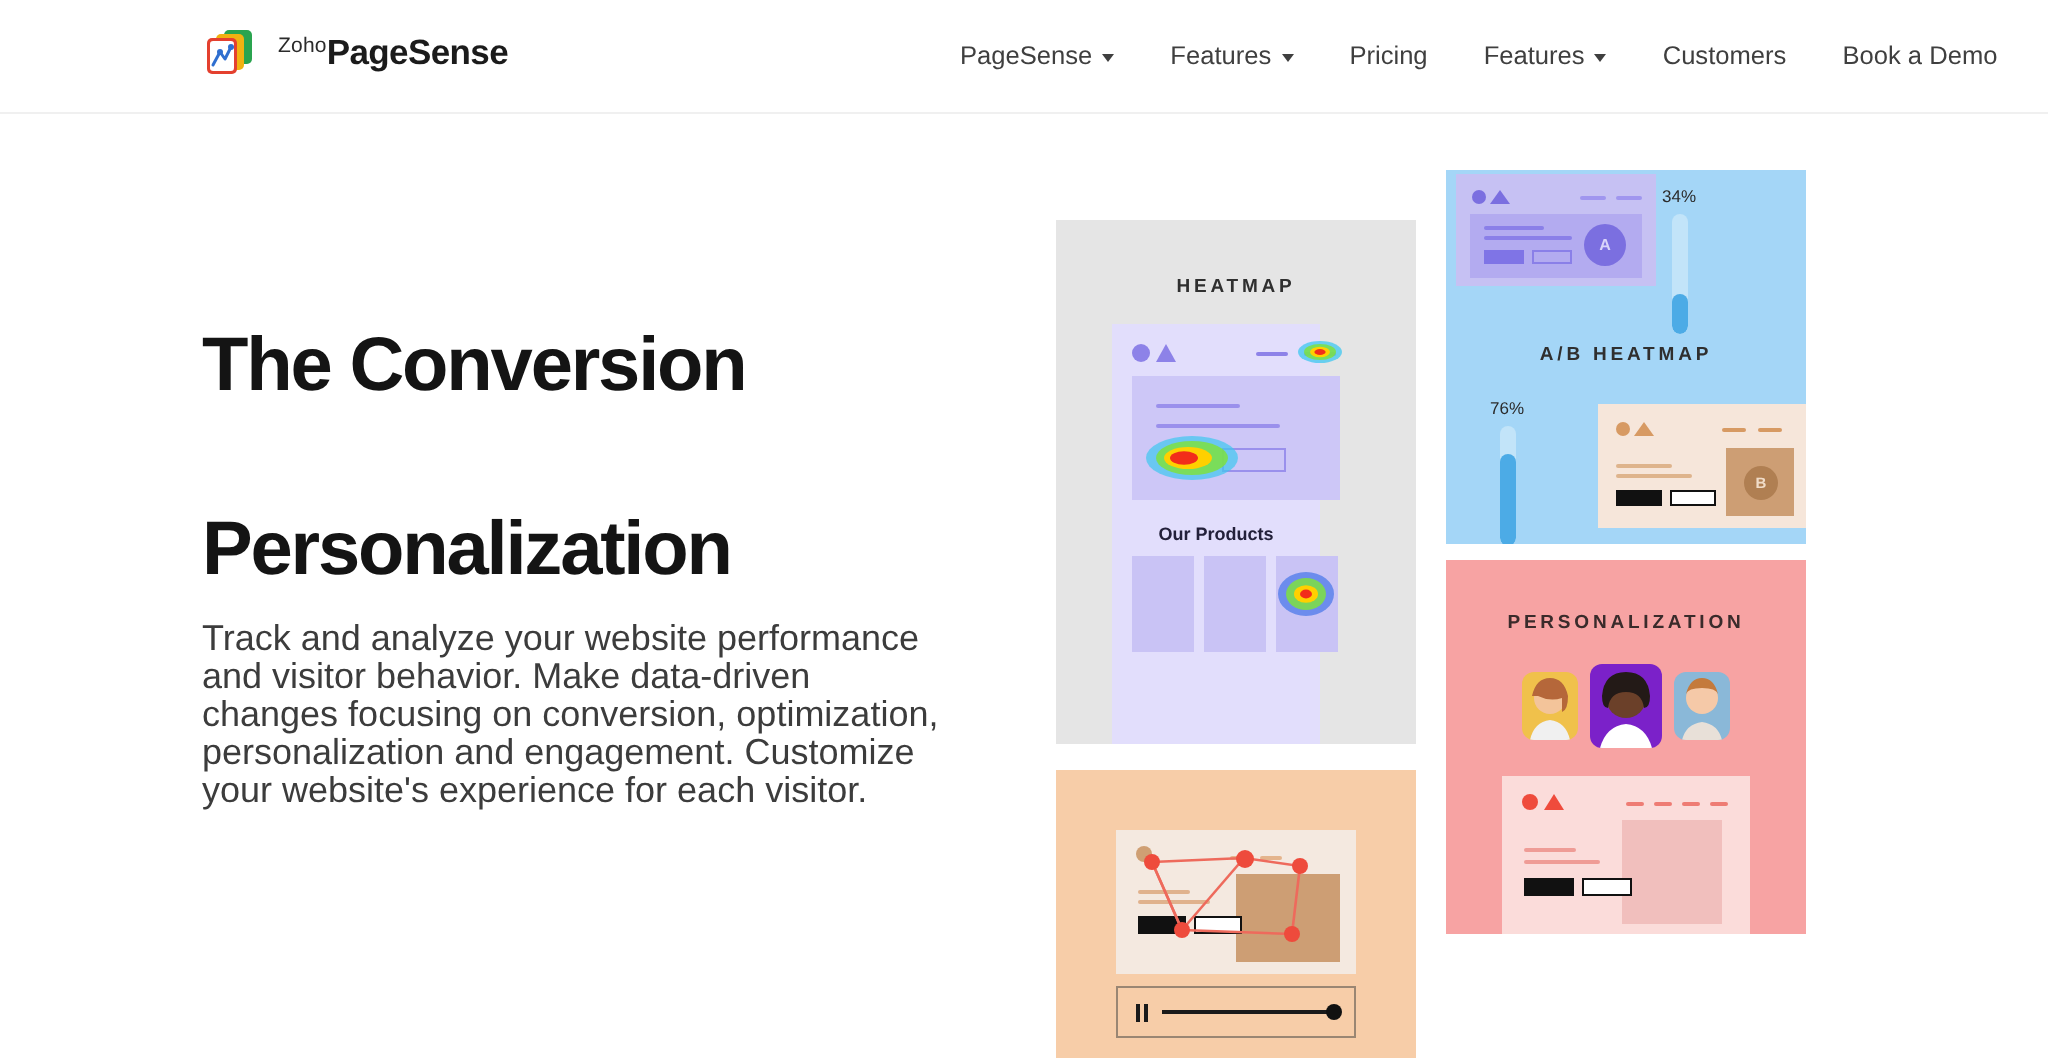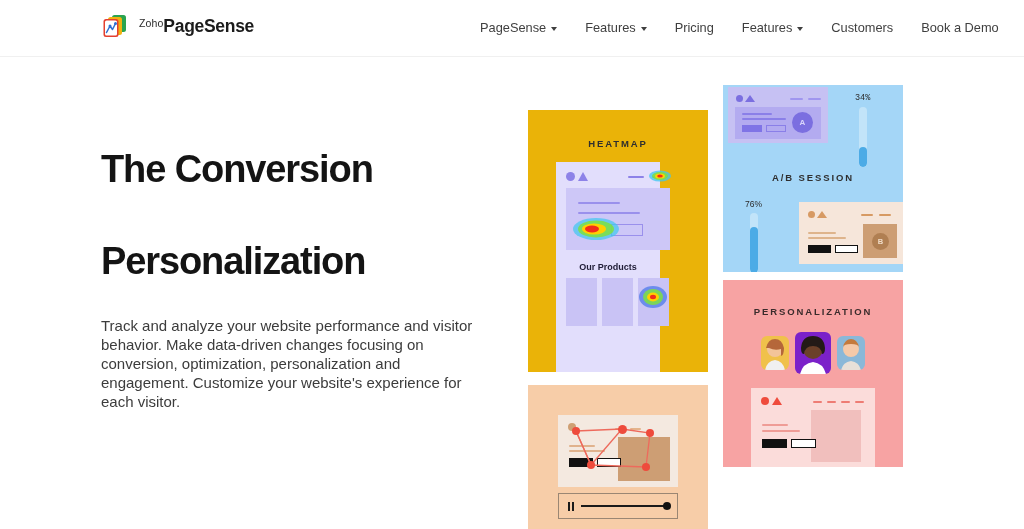--- a/index.html
+++ b/index.html
@@ -27,44 +27,44 @@
   .nav-item {
     font-size: 12.8px; color: #3f3f3f; display: flex; align-items: center; gap: 5px;
     cursor: pointer; white-space: nowrap;
   }
   .caret {
     width: 0; height: 0; border-left: 3.6px solid transparent; border-right: 3.6px solid transparent;
     border-top: 4.4px solid #3f3f3f; display: inline-block; margin-top: 2px;
   }
 
   
-  .hero { position: absolute; left: 101px; top: 146px; width: 400px; }
+  .hero { position: absolute; left: 101px; top: 160px; width: 400px; }
   .hero h1 {
     font-size: 38px; line-height: 46px; font-weight: bold;
     color: #141414; letter-spacing: -1.1px;
   }
   .hero p {
-    margin-top: 32px; font-size: 15px; line-height: 19px; color: #3c3c3c; width: 372px;
+    margin-top: 12px; font-size: 18px; line-height: 19px; color: #3c3c3c; width: 372px;
   }
   .cta {
     margin-top: 26px; display: inline-block; background: #f0453a; color: #fff;
     font-size: 11px; font-weight: bold; letter-spacing: .55px;
     padding: 13px 22px; border: none; cursor: pointer;
   }
 
   
   .grid { position: absolute; left: 528px; top: 85px; width: 375px; height: 398px; }
   .card { position: absolute; overflow: hidden; }
   .card-title {
     position: absolute; width: 100%; text-align: center;
     font-size: 9.5px; font-weight: bold; letter-spacing: 1.9px; color: #2f2f2f;
   }
 
   
-  .c-heat { left: 0; top: 25px; width: 180px; height: 262px; background: #eab308; }
+  .c-heat { left: 0; top: 25px; width: 180px; height: 262px; background: #e5e5e5; }
   .c-heat .card-title { top: 28px; }
   .heat-mock {
     position: absolute; left: 28px; top: 52px; width: 104px; height: 210px; background: #e2defc;
   }
   .dot-c { border-radius: 50%; }
   .tri { width: 0; height: 0; border-left: 5px solid transparent; border-right: 5px solid transparent; }
   .heat-hero { position: absolute; left: 10px; top: 26px; width: 104px; height: 62px; background: #cdc7f7; }
   .heat-products {
     position: absolute; left: 0; top: 100px; width: 100%; text-align: center;
     font-size: 9px; font-weight: bold; color: #23203a;
@@ -222,28 +222,28 @@
         <div class="line" style="left:80px;top:11px;width:13px;height:1.5px;background:#a096ef;"></div>
         <div style="position:absolute;left:7px;top:20px;width:86px;height:32px;background:#b3abf0;">
           <div class="line" style="left:7px;top:6px;width:30px;height:1.5px;background:#8a7fe8;"></div>
           <div class="line" style="left:7px;top:11px;width:44px;height:1.5px;background:#8a7fe8;"></div>
           <div style="position:absolute;left:7px;top:18px;width:20px;height:7px;background:#7f74e6;"></div>
           <div style="position:absolute;left:31px;top:18px;width:20px;height:7px;border:1px solid #8a7fe8;"></div>
           <div style="position:absolute;right:8px;top:5px;width:21px;height:21px;border-radius:50%;background:#7b6fe0;color:#d9d4fa;font-size:8px;font-weight:bold;display:flex;align-items:center;justify-content:center;">A</div>
         </div>
       </div>
 
-      <div class="gauge-wrap" style="left:132px;top:8px;font-family:Liberation Mono, monospace;">
+      <div class="gauge-wrap" style="left:108px;top:8px;">
         <div class="gauge-lbl">34%</div>
         <div class="gauge">
           <div class="gauge-fill" id="gfA" style="height: 34%;"></div>
         </div>
       </div>
 
-      <div class="card-title">A/B SESSION</div>
+      <div class="card-title">A/B HEATMAP</div>
 
       <div class="gauge-wrap" style="left:22px;top:114px;text-align:center;">
         <div class="gauge-lbl">76%</div>
         <div class="gauge">
           <div class="gauge-fill" id="gfB" style="height: 76%;"></div>
         </div>
       </div>
 
       <div class="ab-b">
         <div class="dot-c" style="position:absolute;left:9px;top:9px;width:7px;height:7px;background:#d79a63;"></div>

